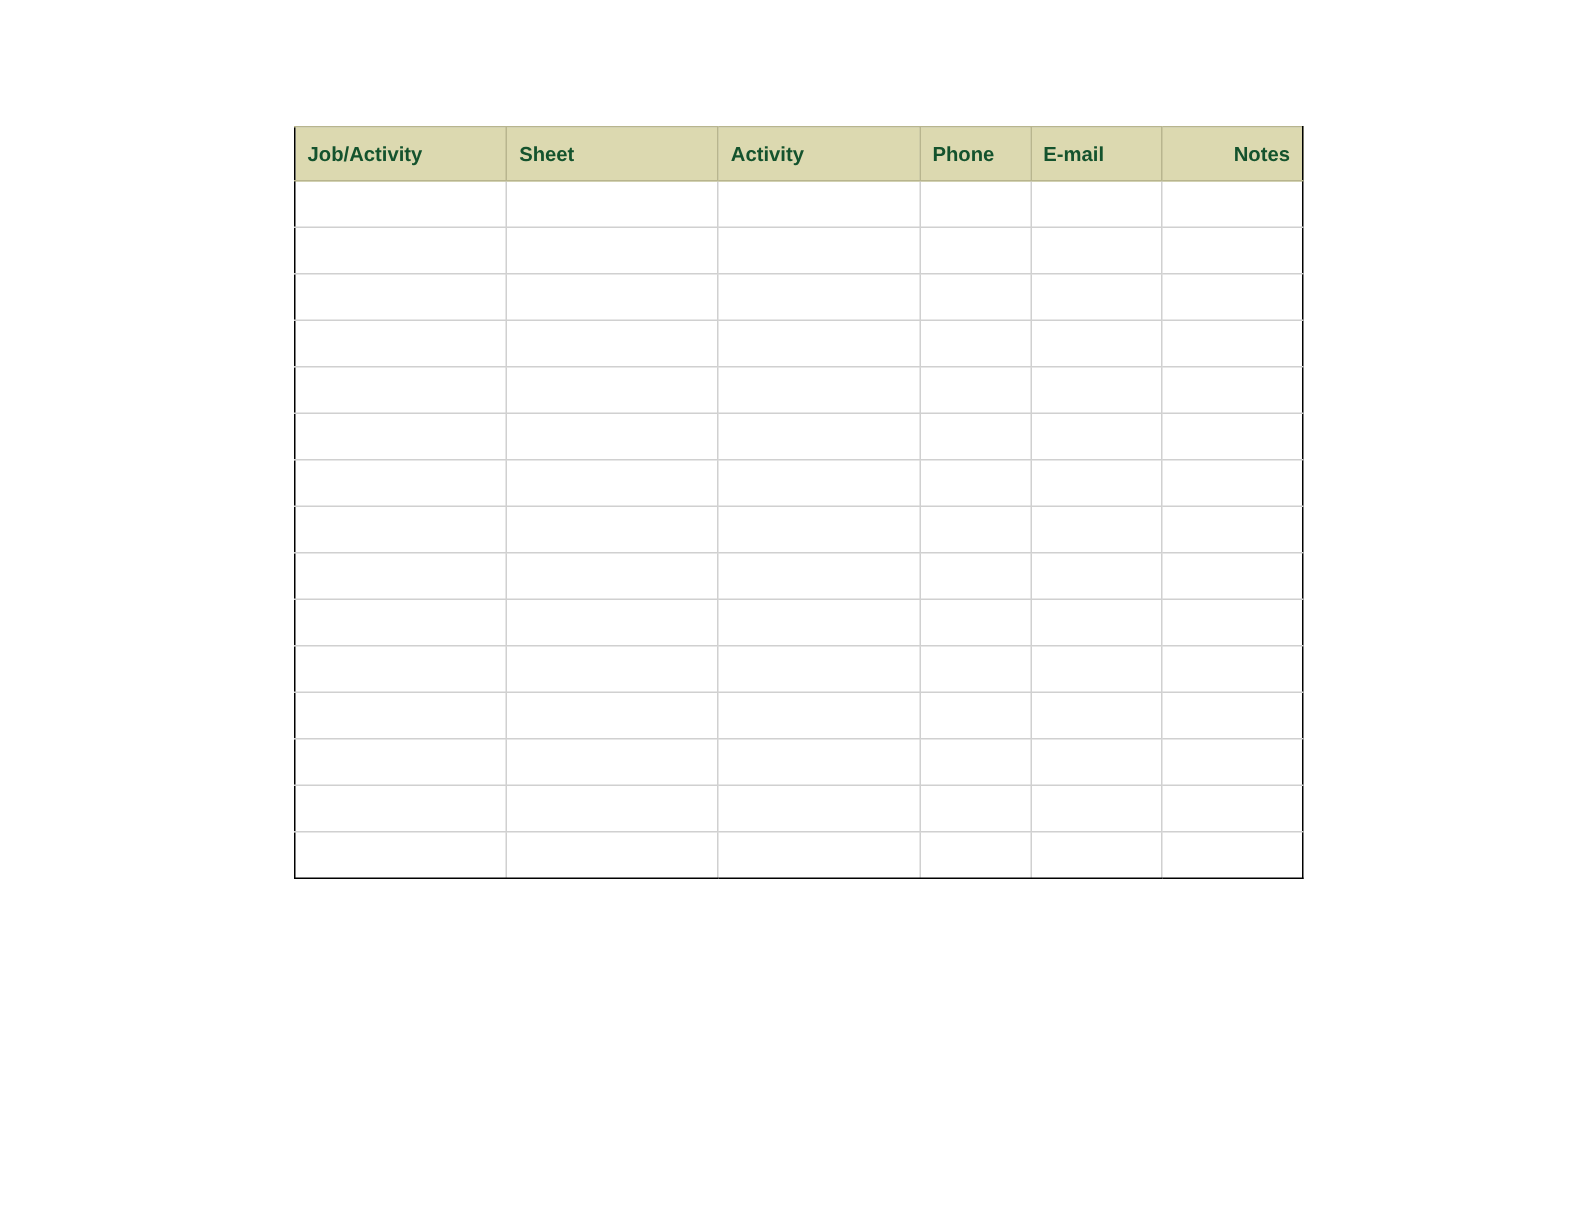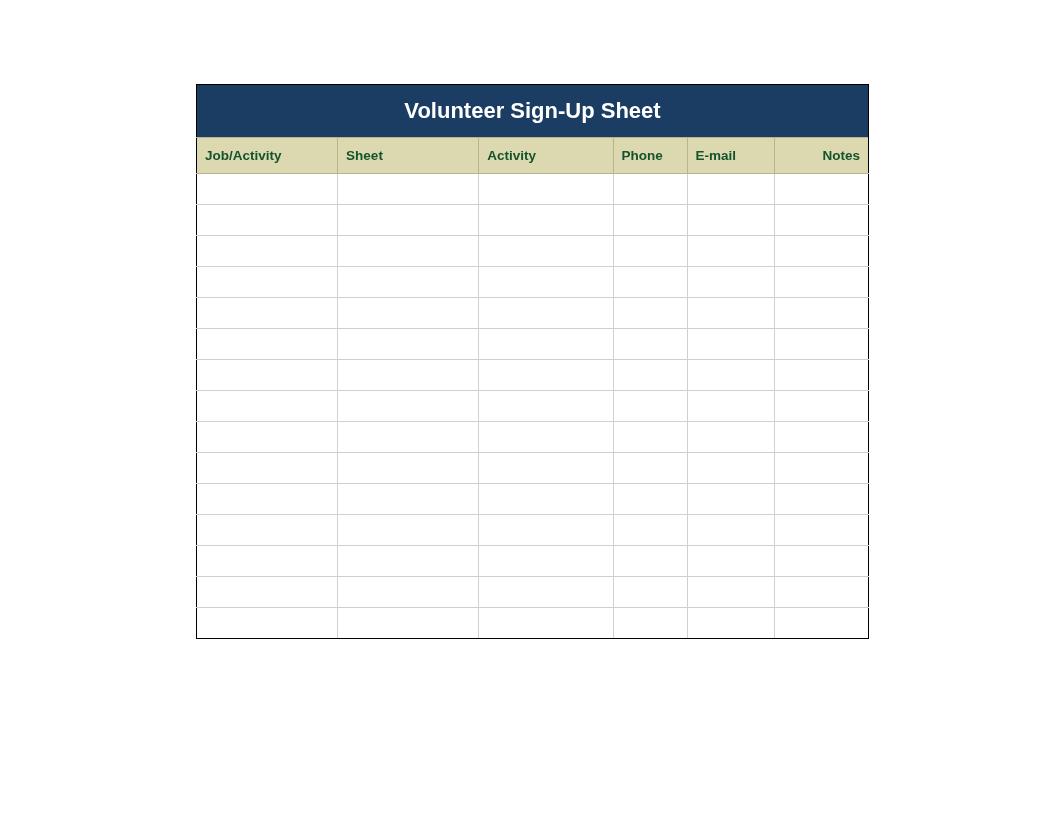--- a/index.html
+++ b/index.html
@@ -72,23 +72,20 @@
     .col-name { width: 21%; }
     .col-address { width: 20%; }
     .col-phone { width: 11%; }
     .col-email { width: 13%; }
     .col-notes { width: 14%; }
   </style>
 </head>
 <body>
 
 <div class="sheet">
-  <div class="title-bar">
-    <span>Volunteer Sign-Up Sheet</span>
-  </div>
   <table>
     <colgroup>
       <col class="col-job">
         <col class="col-name">
         <col class="col-address">
         <col class="col-phone">
         <col class="col-email">
         <col class="col-notes">
     </colgroup>
     <thead>

